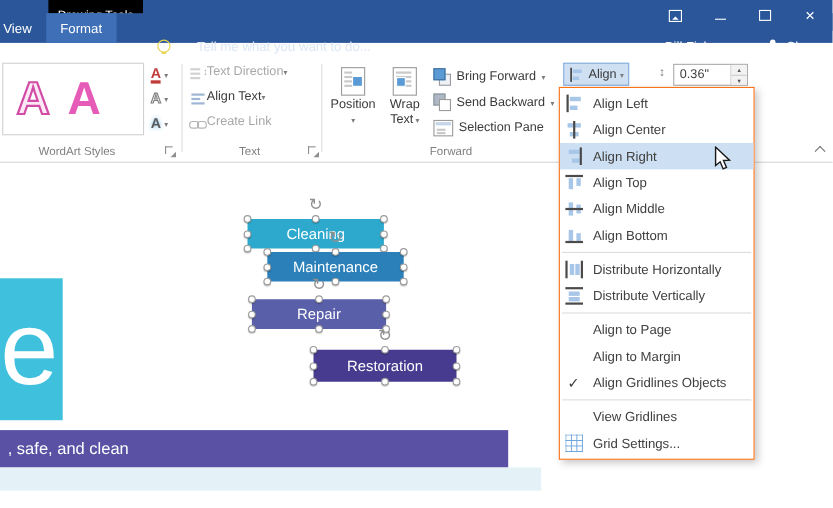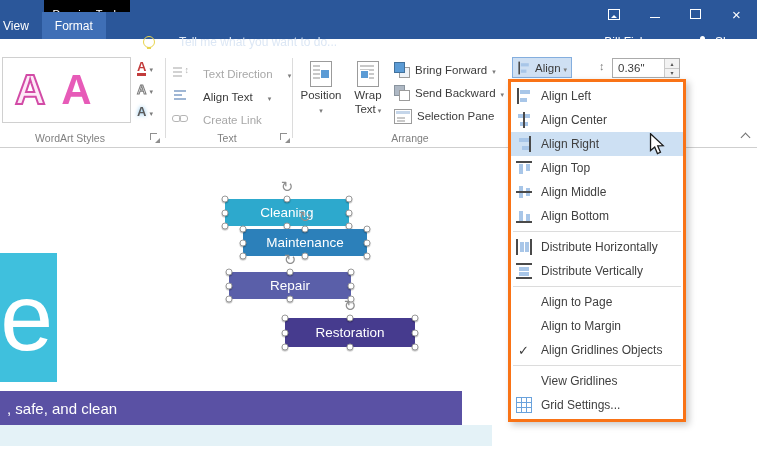--- a/index.html
+++ b/index.html
@@ -60,21 +60,21 @@
   .ltr-fx{color:#5a5a5a;text-shadow:0 0 4px #6fb7e8}
   
   .ri{display:inline-block;width:16px;height:16px;background-repeat:no-repeat;position:relative;flex:0 0 16px}
   .ri-textdir{background-image:linear-gradient(#9fb6d4,#9fb6d4),linear-gradient(#9fb6d4,#9fb6d4),linear-gradient(#9fb6d4,#9fb6d4);
     background-size:9px 2px,9px 2px,9px 2px;background-position:1px 3px,1px 7px,1px 11px}
   .ri-textdir::after{content:"↕";position:absolute;right:-1px;top:1px;font-size:9px;color:#5f83b4}
   .ri-aligntext{background-image:linear-gradient(#9fb6d4,#9fb6d4),linear-gradient(#9fb6d4,#9fb6d4),linear-gradient(#9fb6d4,#9fb6d4);
     background-size:12px 2px,8px 2px,12px 2px;background-position:2px 3px,2px 7px,2px 11px}
   .ri-link::before,.ri-link::after{content:"";position:absolute;width:7px;height:5px;border:1.5px solid #b5b5b5;border-radius:3px;top:5px}
   .ri-link::before{left:0}.ri-link::after{left:7px}
-  .tg-row{position:absolute;left:172px;height:21px;display:flex;align-items:flex-end;gap:15px}
+  .tg-row{position:absolute;left:172px;height:21px;display:flex;align-items:flex-start;gap:0}
   
   .big-btn{position:absolute;top:2px;width:46px;height:76px;display:flex;flex-direction:column;align-items:center;gap:2px;padding-top:4px;box-sizing:border-box}
   .ri-pos{width:20px;height:24px;border:1px solid #9b9b9b;background:#fff;position:relative}
   .ri-pos::before{content:"";position:absolute;left:2px;top:3px;width:7px;height:2px;background:#c9c9c9;
     box-shadow:0 4px 0 #c9c9c9,0 8px 0 #c9c9c9,0 12px 0 #c9c9c9}
   .ri-pos::after{content:"";position:absolute;right:2px;top:8px;width:8px;height:8px;background:#5b9bd5}
   .ri-wrap{width:20px;height:24px;border:1px solid #9b9b9b;background:#fff;position:relative}
   .ri-wrap::before{content:"";position:absolute;left:2px;top:3px;width:14px;height:2px;background:#c9c9c9;
     box-shadow:0 4px 0 #c9c9c9,0 8px 0 #c9c9c9,0 12px 0 #c9c9c9}
   .ri-wrap::after{content:"";position:absolute;left:2px;top:8px;width:7px;height:7px;background:#5b9bd5;border:1px solid #fff}
@@ -96,21 +96,21 @@
   .size-value{flex:1;font-size:11.5px;display:flex;align-items:center;padding-left:5px}
   .spinner{width:14px;border-left:1px solid #c9c9c9;display:flex;flex-direction:column}
   .spin{flex:1;display:flex;align-items:center;justify-content:center;font-size:6px;color:#555;background:#f2f2f2}
   .spin-up{border-bottom:1px solid #c9c9c9}
   .spin-up::after{content:"▴"}
   .spin-down::after{content:"▾"}
   .collapse{position:absolute;left:741px;top:76px;width:10px;height:10px}
   .collapse::after{content:"";position:absolute;left:1px;top:3px;width:6px;height:6px;
     border-left:1.5px solid #707070;border-top:1.5px solid #707070;transform:rotate(45deg)}
   
-  .menu{position:absolute;left:508px;top:79px;width:178px;background:#fff;border:3px solid #f97316;
+  .menu{position:absolute;left:508px;top:79px;width:178px;background:#fff;border:1px solid #f97316;
     box-shadow:3px 3px 7px rgba(0,0,0,.22);padding:2px 0;z-index:60;box-sizing:border-box}
   .menu-item{height:24px;display:flex;align-items:center;padding:0 8px 0 5px;font-size:12px;color:#404040}
   .menu-item.hl{background:#cde0f3}
   .menu-label{white-space:nowrap}
   .menu-sep{height:1px;background:#dcdcdc;margin:3px 2px}
   .mico{width:16px;height:16px;margin-right:9px;flex:0 0 16px;background-repeat:no-repeat;position:relative}
   .mico.mini{margin-right:0;transform:scale(.8)}
   .mico.check::before{content:"✓";position:absolute;left:2px;top:1px;font-size:13px;color:#3b3b3b}
   .mico.align-left{background-image:linear-gradient(#4a4a4a,#4a4a4a),linear-gradient(#a8c6e8,#a8c6e8),linear-gradient(#a8c6e8,#a8c6e8);
     background-size:2px 16px,10px 4px,7px 4px;background-position:1px 0,4px 2px,4px 10px}
@@ -249,21 +249,21 @@
   </div>
   <div class="ar-row" style="top:27px">
     <span class="ri ri-send"></span>
     <span class="lbl">Send Backward</span>
     <span class="arrow"></span>
   </div>
   <div class="ar-row" style="top:50px">
     <span class="ri ri-selpane"></span>
     <span class="lbl">Selection Pane</span>
   </div>
-  <div class="group-label" style="left:330px;width:160px">Arrange</div>
+  <div class="group-label" style="left:330px;width:160px">Forward</div>
 
   <div class="align-btn">
     <span class="mico align-left mini"></span>
     <span class="lbl">Align</span>
     <span class="arrow"></span>
   </div>
 
   <span class="size-icon"></span>
   <div class="size-field">
     <span class="size-value">0.36"</span>

